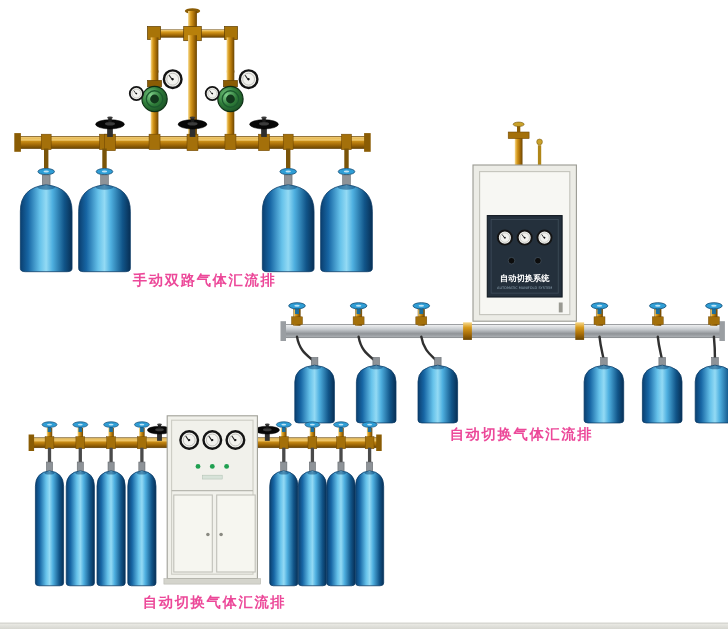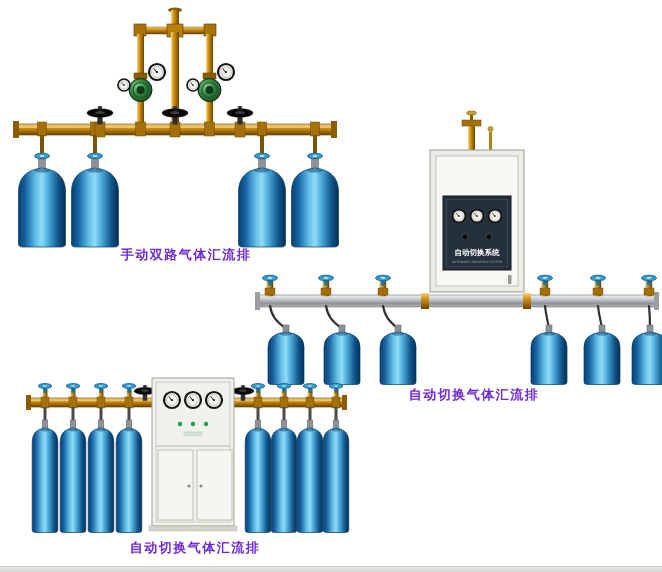--- a/index.html
+++ b/index.html
@@ -1,20 +1,20 @@
 <!DOCTYPE html>
 <html><head>
 <meta charset="utf-8">
 <style>
   html,body{margin:0;padding:0;background:#fff;}
   .stage{position:relative;width:662px;height:572px;background:#ffffff;overflow:hidden;
          font-family:"DejaVu Sans",sans-serif;}
   .stage svg{position:absolute;left:0;top:0;}
   .caption{position:absolute;width:200px;text-align:center;font-size:13px;font-weight:bold;
-           letter-spacing:1.5px;color:#6d28d9;white-space:nowrap;}
+           letter-spacing:1.5px;color:#ec4899;white-space:nowrap;}
   .bottom-strip{position:absolute;left:0;bottom:0;width:662px;height:5px;
                 background:linear-gradient(#eaeae5,#d6d6d0);border-top:1px solid #cbcbc4;}
   svg text{font-family:"DejaVu Sans",sans-serif;}
 </style>
 </head>
 <body>
 
 <div class="stage">
 
 <svg width="662" height="572" viewBox="0 0 662 572">

